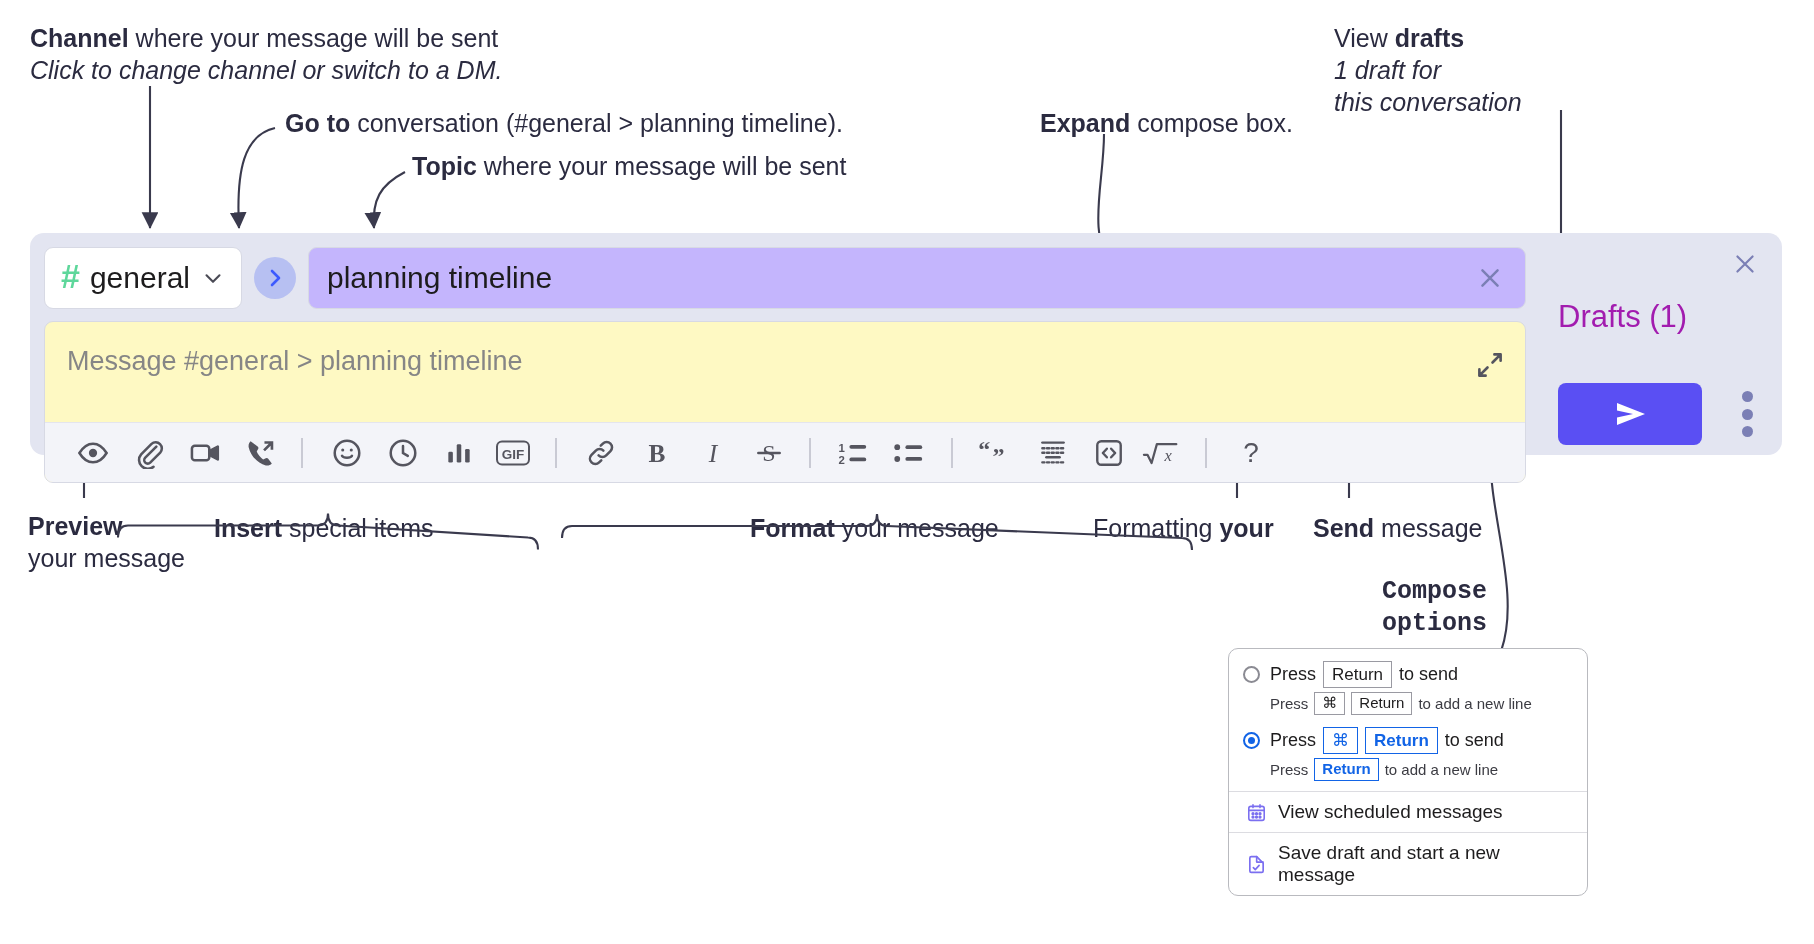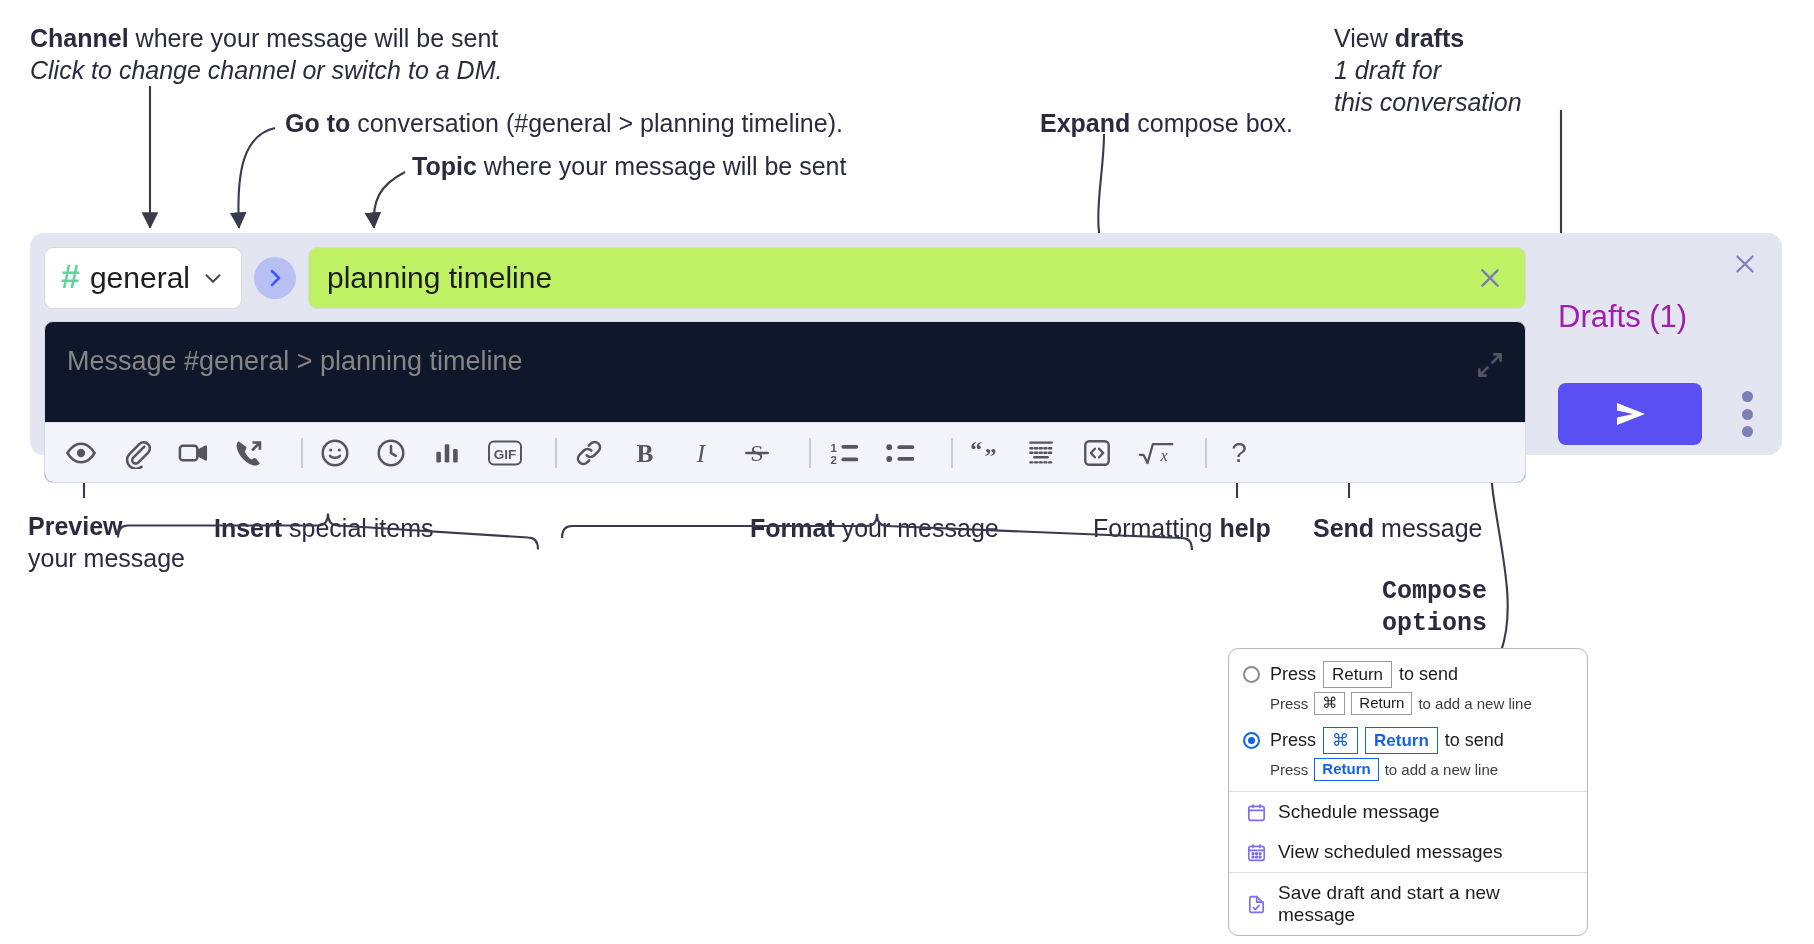--- a/index.html
+++ b/index.html
@@ -37,39 +37,39 @@
     display:flex;align-items:center;gap:10px;padding:0 16px;box-sizing:border-box;
   }
   .hash{color:#5ed79b;font-size:34px;font-weight:700;line-height:1;transform:translateY(-2px);}
   .channel-name{font-size:30px;color:#1d1c1d;flex:1;}
   .chev{color:#4a4a55;display:flex;align-items:center;}
   .goto-btn{
     width:42px;height:42px;border-radius:50%;background:#b7c0f2;margin:0 12px;
     display:flex;align-items:center;justify-content:center;color:#3d5afe;flex:0 0 auto;
   }
   .topic-input{
-    flex:1;height:62px;background:#bef264;border:1px solid #d7d9e4;border-radius:9px;
+    flex:1;height:62px;background:#c4b5fd;border:1px solid #d7d9e4;border-radius:9px;
     display:flex;align-items:center;padding:0 18px;box-sizing:border-box;
   }
   .topic-value{flex:1;font-size:30px;color:#1d1c1d;}
   .topic-clear{width:34px;height:34px;display:flex;align-items:center;justify-content:center;color:#7b7fb5;}
 
   
   .msg-box{
-    margin-top:12px;background:#0f172a;border:1px solid #d7d9e4;border-radius:9px;overflow:hidden;
+    margin-top:12px;background:#fef9c3;border:1px solid #d7d9e4;border-radius:9px;overflow:hidden;
   }
   .msg-area{height:100px;position:relative;}
   .msg-placeholder{position:absolute;left:22px;top:24px;font-size:27px;color:#868686;}
   .expand-btn{position:absolute;right:18px;top:28px;width:32px;height:32px;color:#55555f;}
 
   .toolbar{
     height:60px;background:#f3f4f9;border-top:1px solid #e4e5ee;
     display:flex;align-items:center;padding:0 20px;gap:0;box-sizing:border-box;
   }
-  .tb{width:44px;height:44px;display:flex;align-items:center;justify-content:flex-start;color:#55555f;margin-right:12px;}
+  .tb{width:44px;height:44px;display:flex;align-items:center;justify-content:flex-end;color:#55555f;margin-right:12px;}
   .tb.wide{margin-right:18px;}
   .sep{width:2px;height:30px;background:#c9cad4;margin:0 16px 0 6px;flex:0 0 auto;}
 
   
   .drafts-link{
     position:absolute;left:1528px;top:66px;font-size:31px;color:#a21caf;
   }
   .send-btn{
     position:absolute;left:1528px;top:150px;width:144px;height:62px;background:#5a4ff3;
     border-radius:8px;display:flex;align-items:center;justify-content:center;
@@ -139,21 +139,21 @@
 
   <div class="anno" style="left:214px;top:512px;">
     <b>Insert</b><span> special items</span>
   </div>
 
   <div class="anno" style="left:750px;top:512px;">
     <b>Format</b><span> your message</span>
   </div>
 
   <div class="anno" style="left:1093px;top:512px;">
-    <span>Formatting </span><b>help</b>
+    <span>Formatting </span><b>your</b>
   </div>
 
   <div class="anno" style="left:1313px;top:512px;">
     <b>Send</b><span> message</span>
   </div>
 
   <div class="anno" style="left:1382px;top:576px;font-family:Liberation Mono, monospace;">
     <div><b>Compose</b></div>
     <div><b>options</b></div>
     <div><span>menu</span></div>
@@ -438,30 +438,20 @@
       </div>
       <div class="opt-sub">
         <span>Press</span>
         <span class="key blue">Return</span>
         <span>to add a new line</span>
       </div>
     </div>
 
     <div class="menu-div"></div>
 
-    <div class="menu-item">
-      <span class="mi-icon">
-        <svg width="21" height="21" viewBox="0 0 24 24" fill="none" stroke="currentColor" stroke-width="1.9" stroke-linecap="round">
-            <rect x="3.2" y="5" width="17.6" height="16" rx="2.4"></rect>
-            <path d="M3.2 9.6 L20.8 9.6"></path>
-            <path d="M8 3.2 L8 6.4 M16 3.2 L16 6.4"></path>
-          </svg>
-      </span>
-      <span>Schedule message</span>
-    </div>
 
     <div class="menu-item">
       <span class="mi-icon">
         <svg width="21" height="21" viewBox="0 0 24 24" fill="none" stroke="currentColor" stroke-width="1.8" stroke-linecap="round">
             <rect x="3.2" y="5" width="17.6" height="16" rx="2.4"></rect>
             <path d="M3.2 9.6 L20.8 9.6"></path>
             <path d="M8 3.2 L8 6.4 M16 3.2 L16 6.4"></path>
             <circle cx="8" cy="13.4" r="1" fill="currentColor"></circle>
             <circle cx="12" cy="13.4" r="1" fill="currentColor"></circle>
             <circle cx="16" cy="13.4" r="1" fill="currentColor"></circle>

